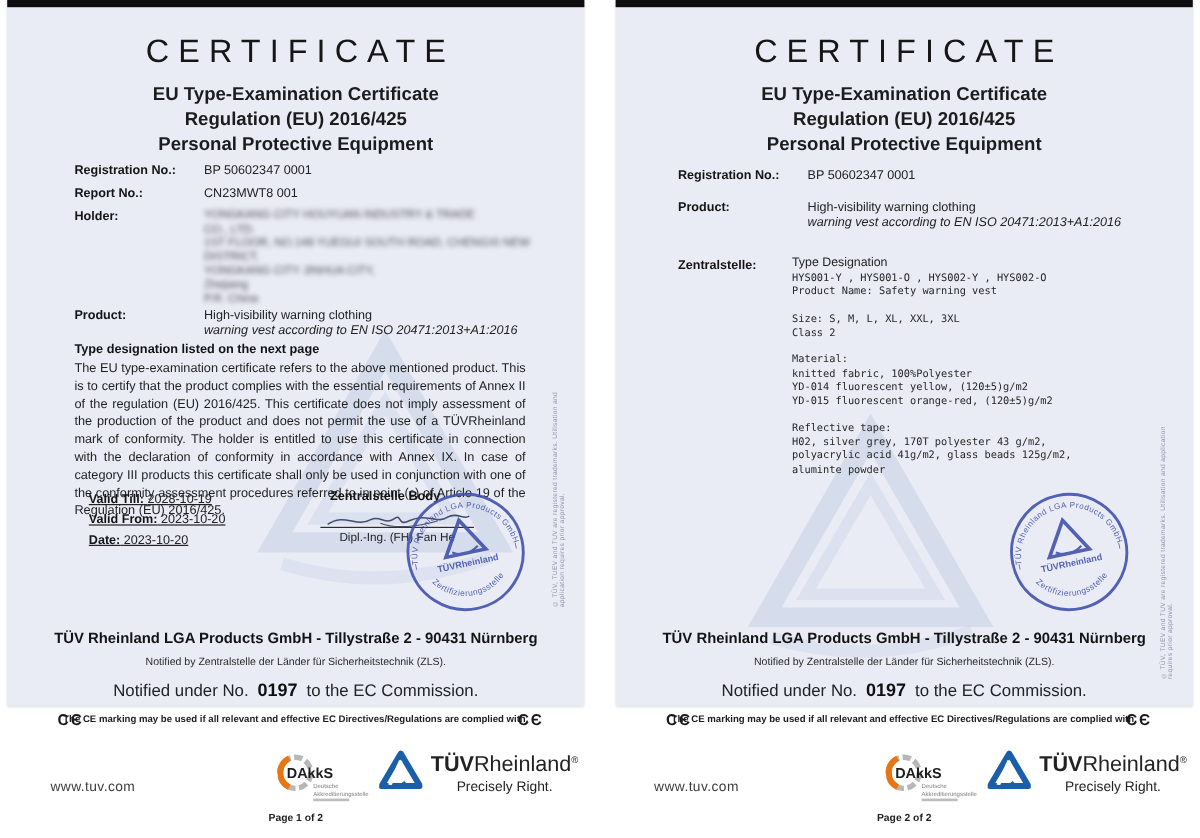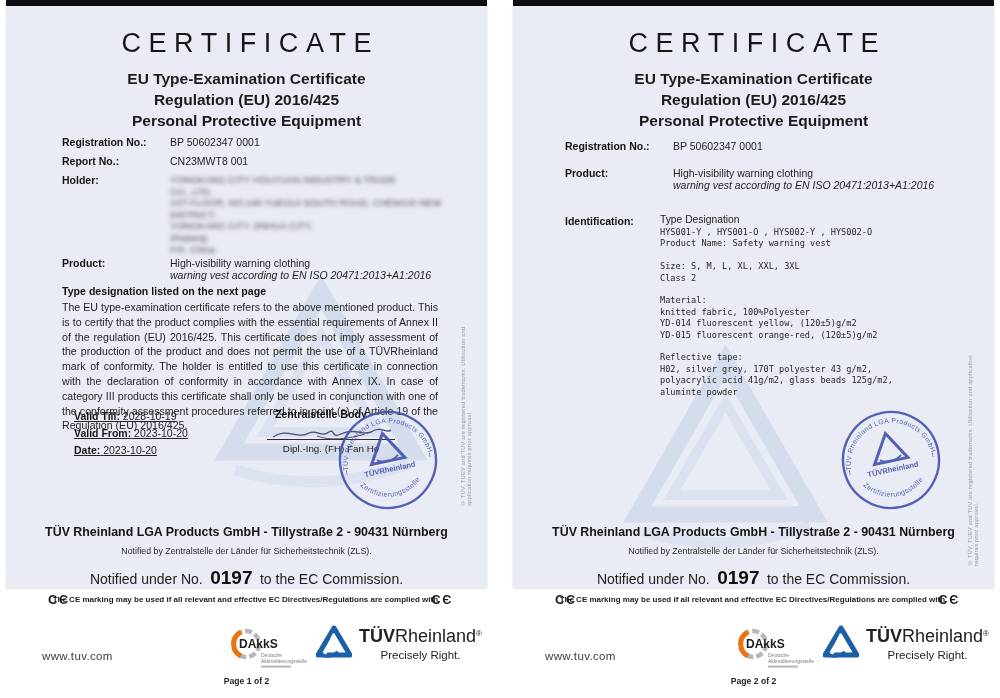--- a/index.html
+++ b/index.html
@@ -40,21 +40,21 @@
   .stamp{position:absolute;width:104px;height:104px;transform:rotate(-12deg);opacity:.9;}
   
   .wm{position:absolute;pointer-events:none;}
   
   .company{position:absolute;top:519px;left:0;width:100%;text-align:center;
     font-weight:700;font-size:12.4px;color:#141414;}
   .notifiedby{position:absolute;top:540px;left:0;width:100%;text-align:center;
     font-size:8.8px;color:#2a2a2a;}
   .notified-line{position:absolute;top:561px;left:0;width:100%;text-align:center;}
   .np{font-size:14px;color:#222;}
-  .nn{font-size:19px;font-weight:700;color:#101010;margin:0 3px;}
+  .nn{font-size:15px;font-weight:700;color:#101010;margin:0 3px;}
   .vnote{position:absolute;writing-mode:vertical-rl;transform:rotate(180deg);
     font-size:5.5px;letter-spacing:.3px;color:#8e96aa;}
   
   .ce-row{position:absolute;top:592px;left:0;width:100%;height:16px;}
   .ce-mark{position:absolute;font-size:13px;font-weight:600;letter-spacing:1.5px;color:#1a1a1a;top:0;}
   .ce-left{left:42px;}
   .ce-right{right:34px;}
   .ce-text{position:absolute;left:0;width:100%;text-align:center;top:3px;
     font-size:8px;font-weight:700;color:#1c1c1c;}
   .www{position:absolute;top:650px;left:36px;font-size:11.5px;color:#3c3c3c;letter-spacing:.03em;}
@@ -222,21 +222,21 @@
 
     <span class="flabel" style="top:134px;left:52px;">Registration No.:</span>
     <span class="fvalue" style="top:134px;left:160px;">BP 50602347 0001</span>
 
     <span class="flabel" style="top:161px;left:52px;">Product:</span>
     <div class="fvalue" style="top:161px;left:160px;">
       <div>High-visibility warning clothing</div>
       <div class="italic">warning vest according to EN ISO 20471:2013+A1:2016</div>
     </div>
 
-    <span class="flabel" style="top:209px;left:52px;">Identification:</span>
+    <span class="flabel" style="top:209px;left:52px;">Zentralstelle:</span>
     <div style="position:absolute;left:147px;top:208px;">
       <div style="font-size:10.3px;color:#222;">Type Designation</div>
       <div class="pre-lines" style="font-family:'DejaVu Sans Mono', monospace;font-size:8.6px;line-height:11.4px;color:#262626;margin-top:2px;">HYS001-Y ,  HYS001-O ,  HYS002-Y ,  HYS002-O
 Product Name: Safety warning vest
 
 Size:    S, M, L, XL, XXL, 3XL
          Class 2
 
 Material:
          knitted fabric, 100%Polyester

